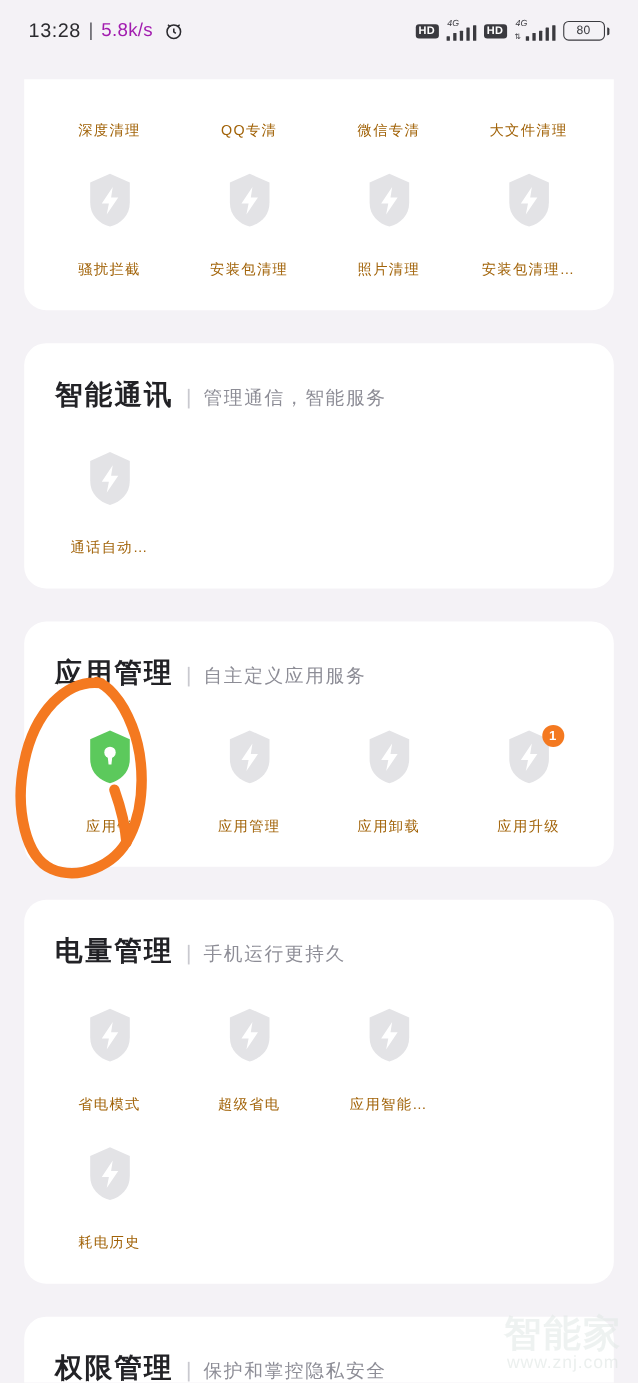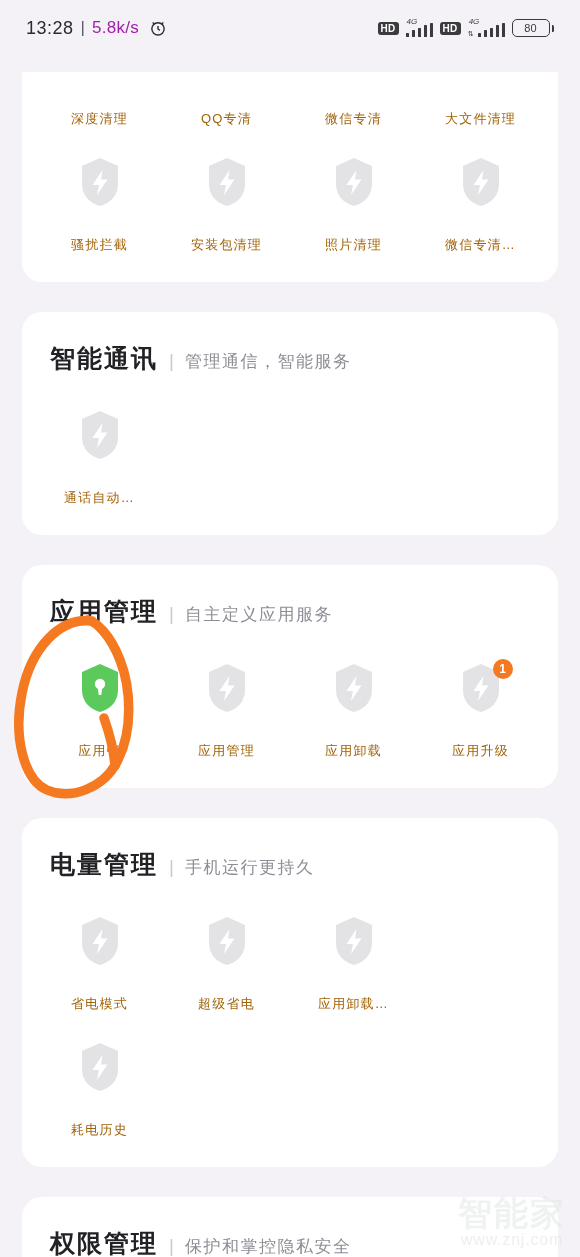--- a/index.html
+++ b/index.html
@@ -218,21 +218,21 @@
             </span>
             <span class="tile-label">照片清理</span>
           </div>
           <div class="tile">
             <span class="tile-icon">
               <svg viewBox="0 0 46 52">
     <path d="M23 2 L41 10 V28 C41 40 33 47 23 50 C13 47 5 40 5 28 V10 Z" fill="#e3e3e6"></path>
     <path d="M25.5 14 L15.5 29 H22 L20 39 L30.5 23.5 H24 Z" fill="#ffffff"></path>
   </svg>
             </span>
-            <span class="tile-label">微信专清…</span>
+            <span class="tile-label">安装包清理…</span>
           </div>
         </div>
       </div>
       <div class="card">
         <div class="card-head">
           <span class="card-title">智能通讯</span>
           <span class="card-divider">|</span>
           <span class="card-sub">管理通信，智能服务</span>
         </div>
         <div class="grid">
@@ -319,21 +319,21 @@
             </span>
             <span class="tile-label">超级省电</span>
           </div>
           <div class="tile">
             <span class="tile-icon">
               <svg viewBox="0 0 46 52">
     <path d="M23 2 L41 10 V28 C41 40 33 47 23 50 C13 47 5 40 5 28 V10 Z" fill="#e3e3e6"></path>
     <path d="M25.5 14 L15.5 29 H22 L20 39 L30.5 23.5 H24 Z" fill="#ffffff"></path>
   </svg>
             </span>
-            <span class="tile-label">应用卸载…</span>
+            <span class="tile-label">应用智能…</span>
           </div>
         </div>
         <div class="grid">
           <div class="tile">
             <span class="tile-icon">
               <svg viewBox="0 0 46 52">
     <path d="M23 2 L41 10 V28 C41 40 33 47 23 50 C13 47 5 40 5 28 V10 Z" fill="#e3e3e6"></path>
     <path d="M25.5 14 L15.5 29 H22 L20 39 L30.5 23.5 H24 Z" fill="#ffffff"></path>
   </svg>
             </span>

